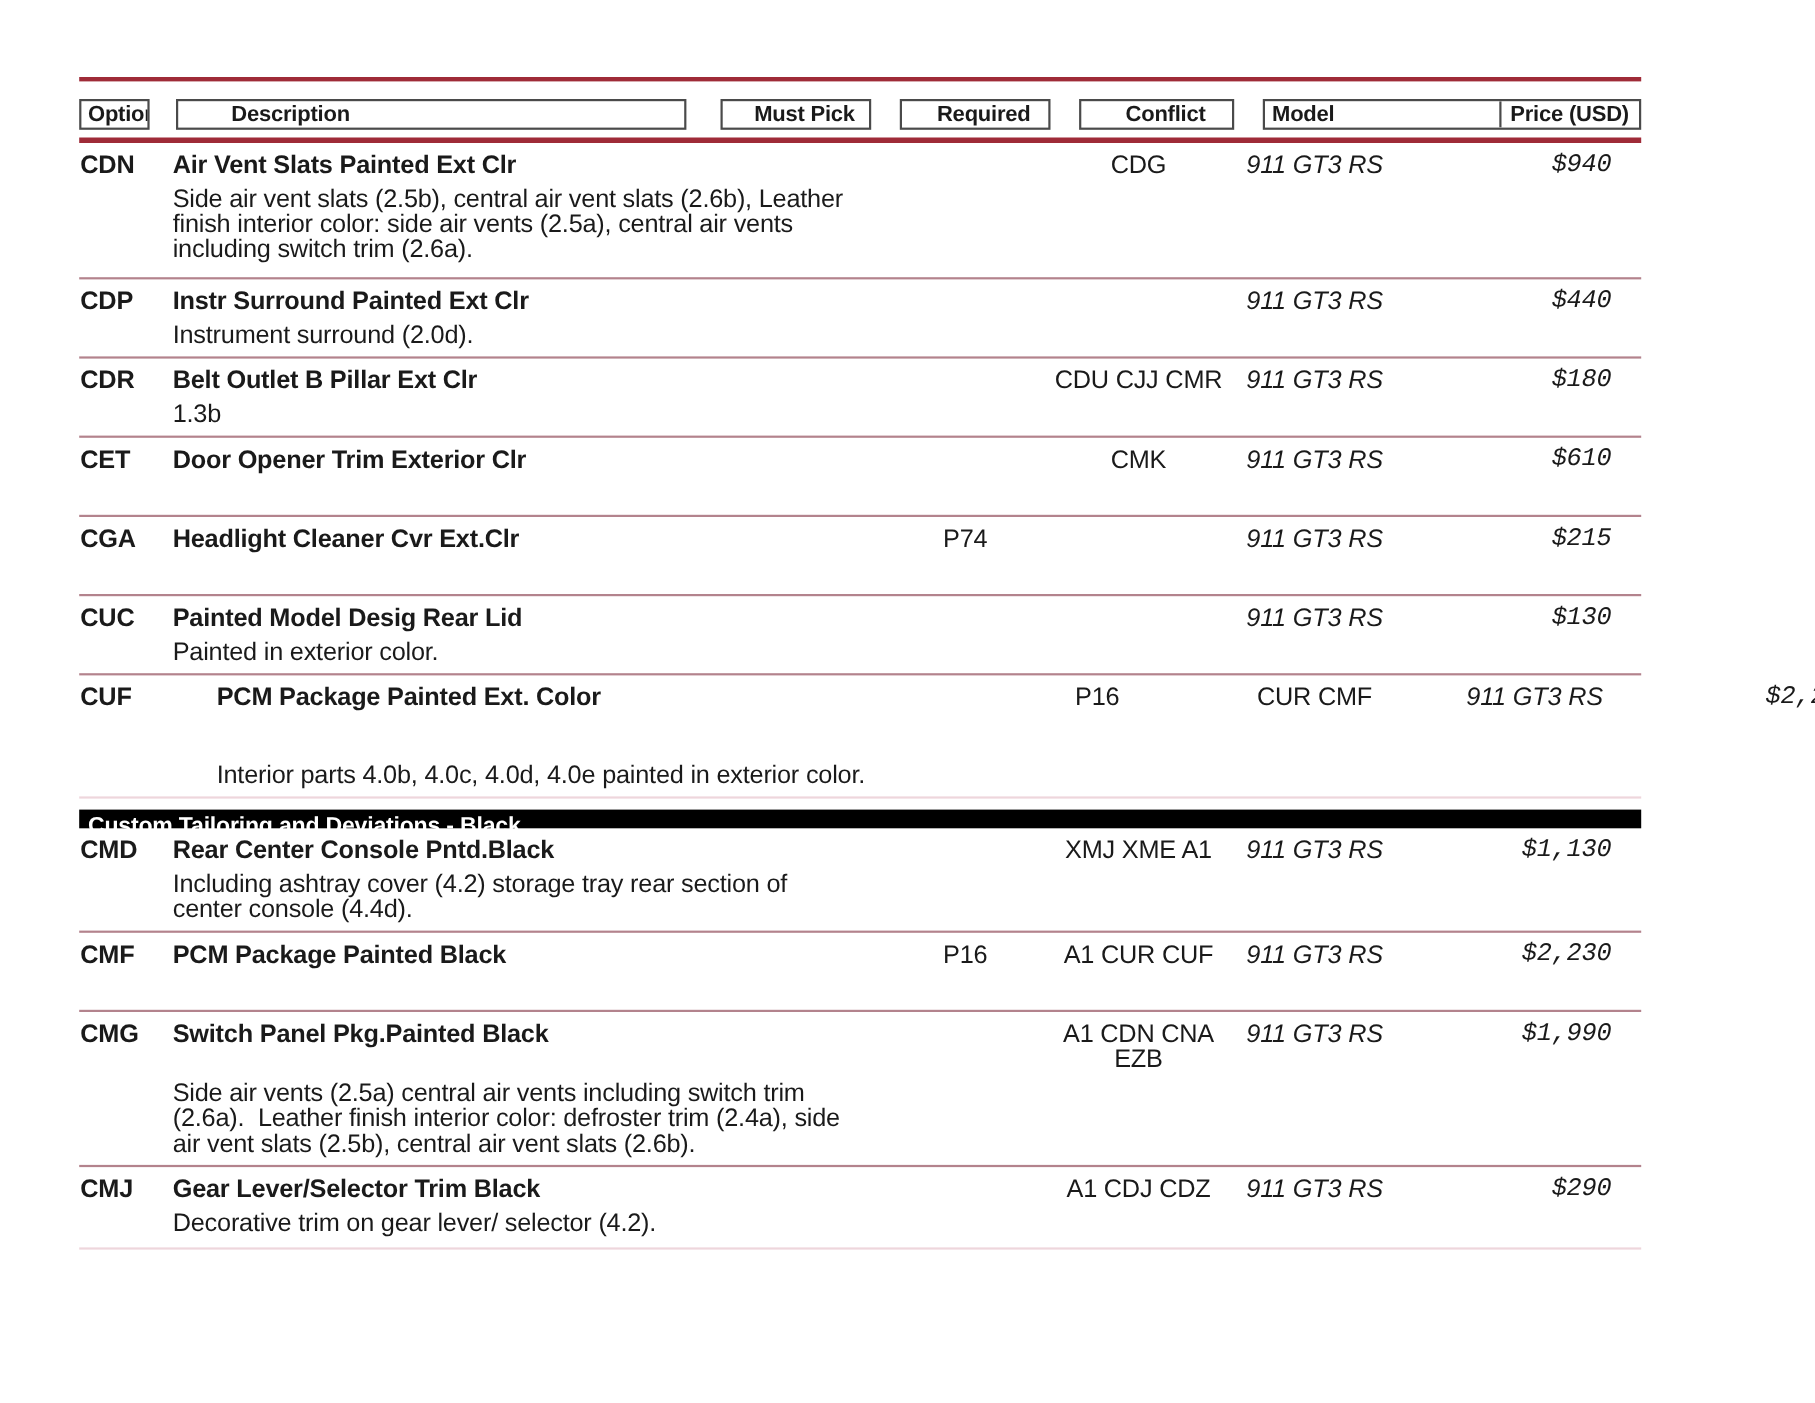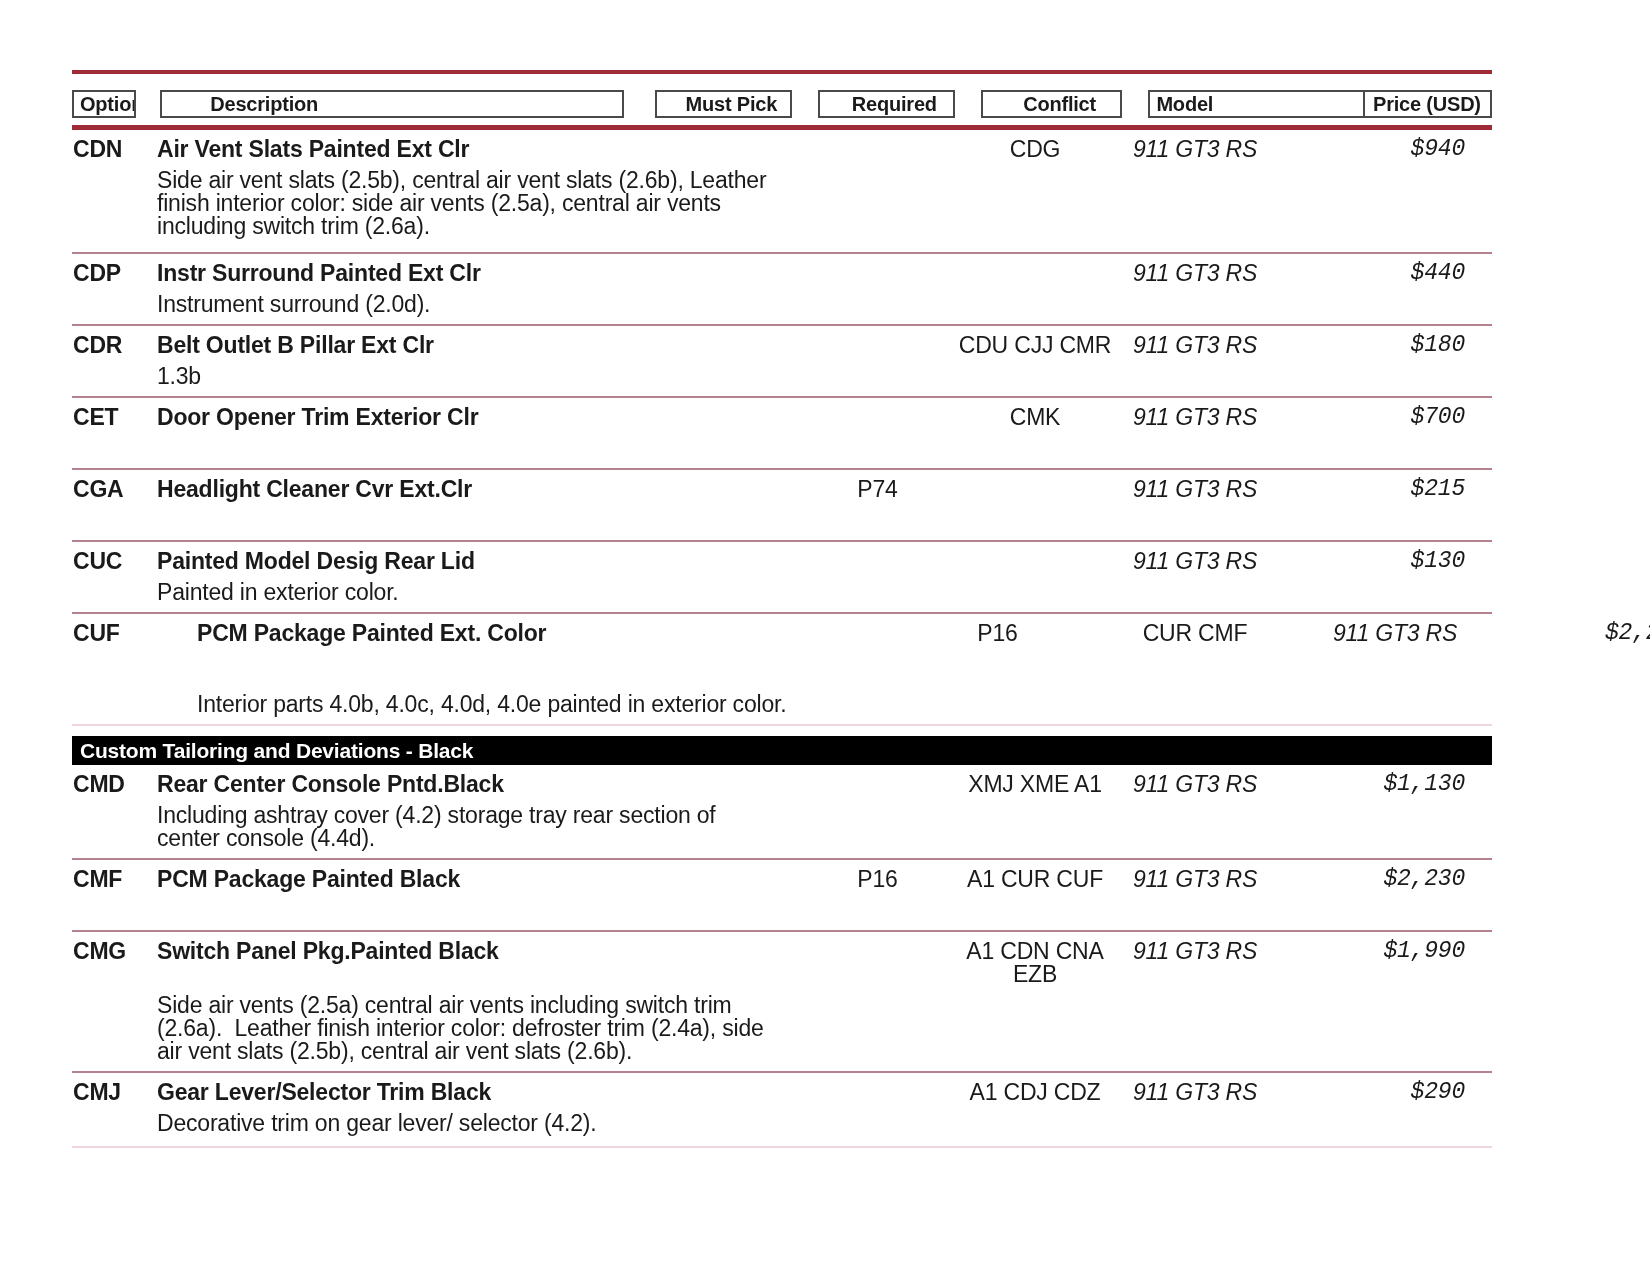--- a/index.html
+++ b/index.html
@@ -56,21 +56,21 @@
   .c-conflict{grid-row:1;grid-column:5;text-align:center;}
   .c-model{grid-row:1;grid-column:6;font-style:italic;padding-left:18px;}
   .c-price{grid-row:1;grid-column:7;font-style:italic;text-align:right;padding-right:27px;font-family:Liberation Mono, monospace;}
   .c-desc{grid-row:2;grid-column:2 / 6;white-space:pre-wrap;margin-top:8px;}
 
   .h68{min-height:68px;}.h72{min-height:72px;}.h75{min-height:75px;}
   .h91{min-height:91px;}.h103{min-height:103px;gap:40px;}.h124{min-height:124px;}
 
   
   .banner{
-    margin-top:10px;height:29px;background:#000000;color:#ffffff;
+    margin-top:10px;height:17px;background:#000000;color:#ffffff;
     font-weight:bold;font-size:21px;line-height:29px;padding-left:8px;
     white-space:nowrap;
   }
 
   
   .footer{
     display:flex;justify-content:space-between;
     margin-top:62px;font-size:17px;letter-spacing:-0.1px;
   }
 </style>
@@ -130,21 +130,21 @@
         <div class="c-price">$180</div>
         <div class="c-desc">1.3b</div>
       </div>
       <div class="row h72">
         <div class="c-option">CET</div>
         <div class="c-title">Door Opener Trim Exterior Clr</div>
         <div class="c-mustpick"></div>
         <div class="c-required"></div>
         <div class="c-conflict">CMK</div>
         <div class="c-model">911 GT3 RS</div>
-        <div class="c-price">$700</div>
+        <div class="c-price">$610</div>
       </div>
       <div class="row h72">
         <div class="c-option">CGA</div>
         <div class="c-title">Headlight Cleaner Cvr Ext.Clr</div>
         <div class="c-mustpick"></div>
         <div class="c-required">P74</div>
         <div class="c-conflict"></div>
         <div class="c-model">911 GT3 RS</div>
         <div class="c-price">$215</div>
       </div>

